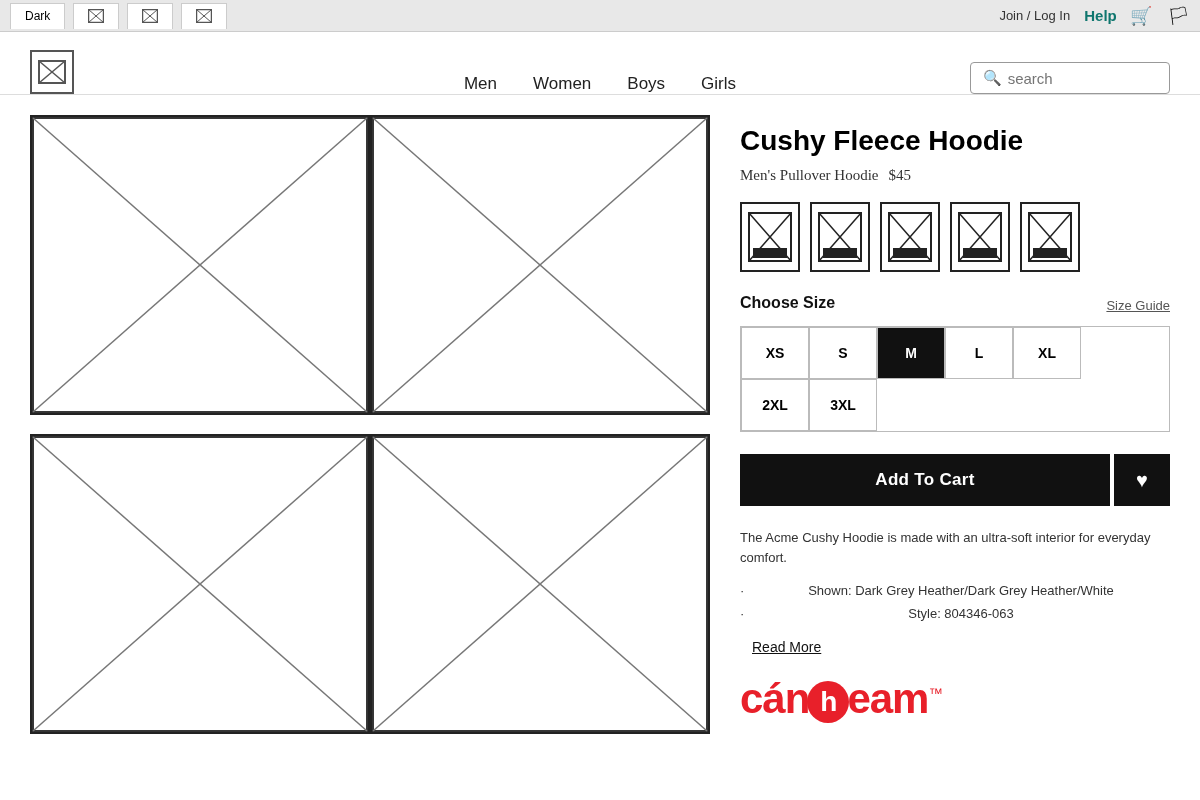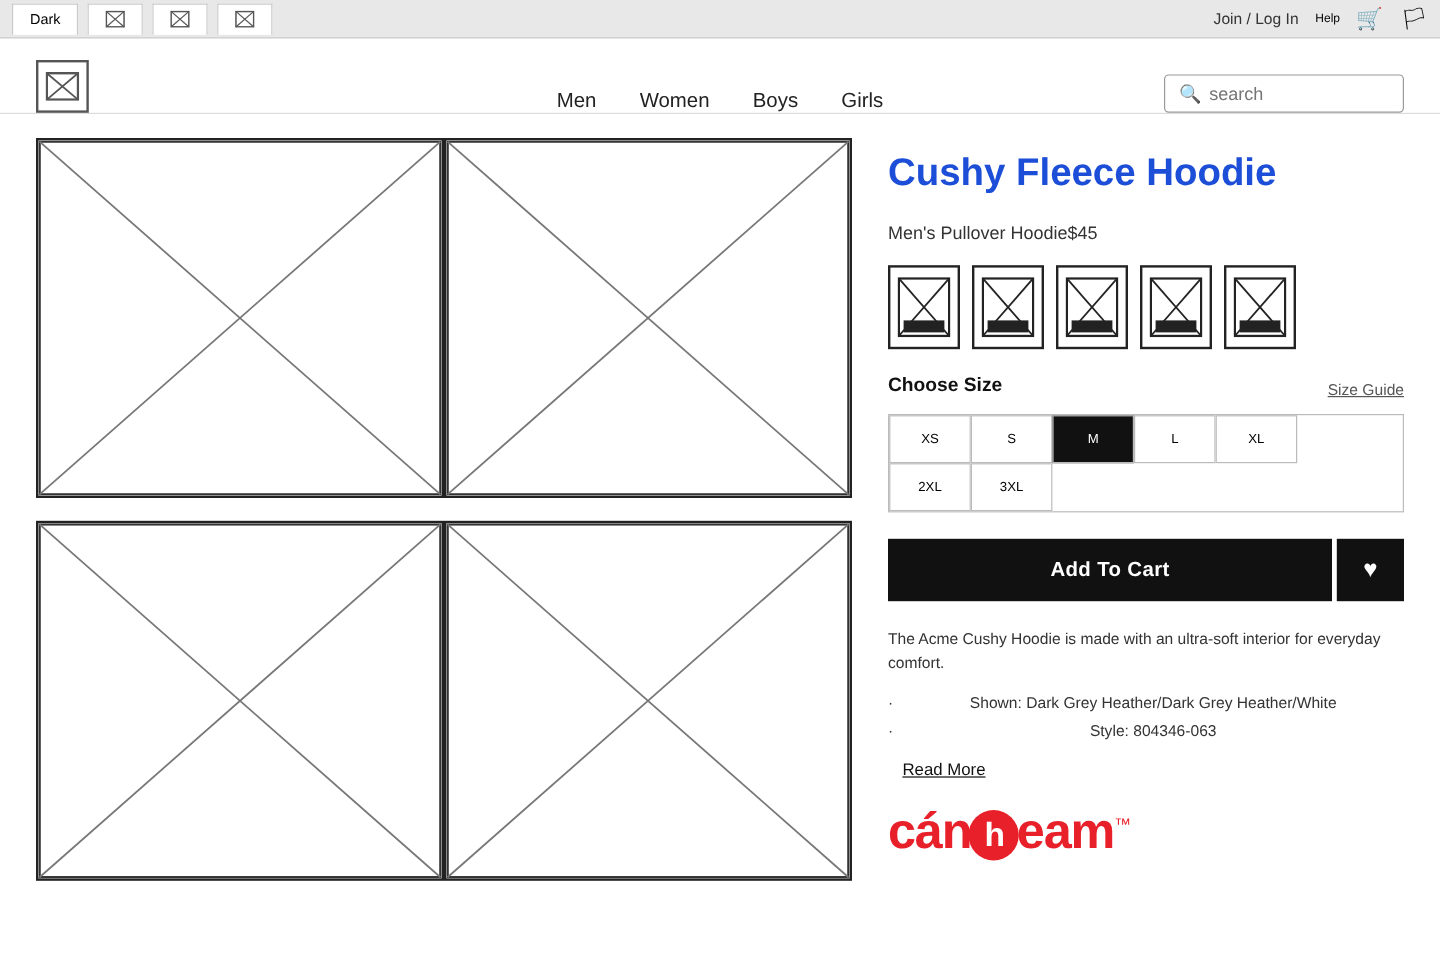--- a/index.html
+++ b/index.html
@@ -117,32 +117,33 @@
       height: 100%;
     }
 
     
     .product-info {
       flex: 1;
       padding-top: 10px;
       overflow-y: auto;
     }
     .product-title {
-      font-size: 32px;
+      font-size: 28px;
       font-weight: bold;
-      color: #1d4ed8;
-      margin-bottom: 24px;
+      color: #000000;
+      margin-bottom: 10px;
     }
     .product-subtitle {
       font-size: 15px;
       color: #333;
       margin-bottom: 18px;
       display: flex;
       align-items: center;
-      gap: 0;
+      gap: 10px;
+      font-family: Liberation Serif, serif;
     }
 
     
     .thumbnail-row {
       display: flex;
       gap: 10px;
       margin-bottom: 22px;
     }
     .thumb {
       width: 60px; height: 70px;
@@ -174,25 +175,25 @@
     .size-grid {
       display: grid;
       grid-template-columns: repeat(5, 68px);
       grid-template-rows: auto auto;
       gap: 0;
       margin-bottom: 22px;
       border: 1px solid #bbb;
     }
     .size-btn {
       width: 68px;
-      height: 40px;
+      height: 52px;
       border: 1px solid #bbb;
       background: #fff;
-      font-size: 11px;
-      font-weight: 400;
+      font-size: 14px;
+      font-weight: 700;
       cursor: pointer;
       display: flex; align-items: center; justify-content: center;
     }
     .size-btn.selected {
       background: #111;
       color: #fff;
     }
 
     
     .cart-row {
@@ -308,21 +309,21 @@
   </div>
   <div class="tab">
     <svg width="16" height="14" viewBox="0 0 16 14">
         <rect x="0.5" y="0.5" width="15" height="13" fill="none" stroke="#555" stroke-width="1.5"></rect>
         <line x1="0.5" y1="0.5" x2="15.5" y2="13.5" stroke="#555" stroke-width="1"></line>
         <line x1="15.5" y1="0.5" x2="0.5" y2="13.5" stroke="#555" stroke-width="1"></line>
       </svg>
   </div>
   <div class="browser-top-right">
     <span style="cursor:pointer;font-size:13px;color:#333;">Join / Log In</span>
-    <span style="cursor:pointer;font-size:10px;color:#000000;">Help</span>
+    <span style="cursor:pointer;font-size:15px;color:#0f766e;font-weight:bold;">Help</span>
     <span style="font-size:18px;cursor:pointer;">🛒</span>
     <span style="font-size:18px;cursor:pointer;">🏳</span>
   </div>
 </div>
 
 <div class="site-header">
   <div class="site-logo">
     <svg width="28" height="24" viewBox="0 0 28 24">
       <rect x="1" y="1" width="26" height="22" fill="none" stroke="#555" stroke-width="2"></rect>
       <line x1="1" y1="1" x2="27" y2="23" stroke="#555" stroke-width="1.5"></line>

